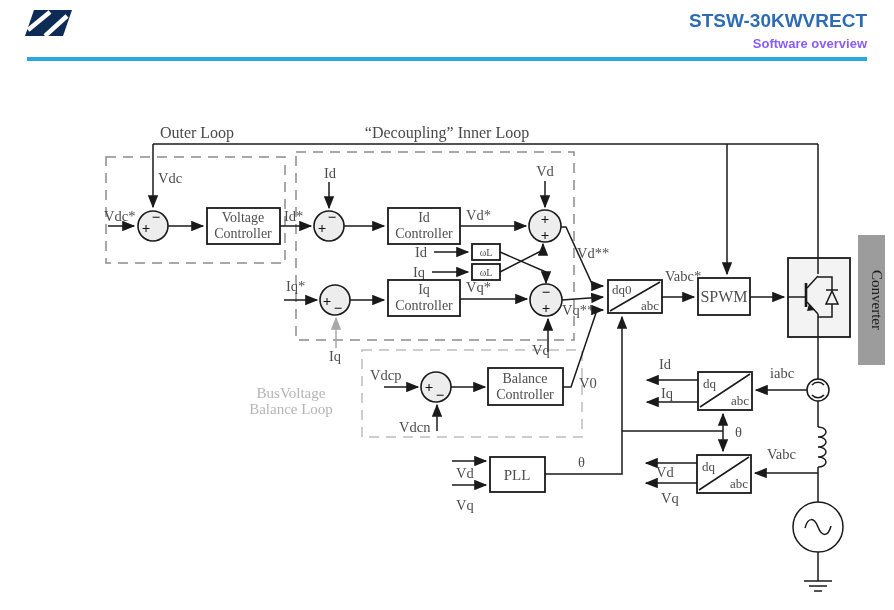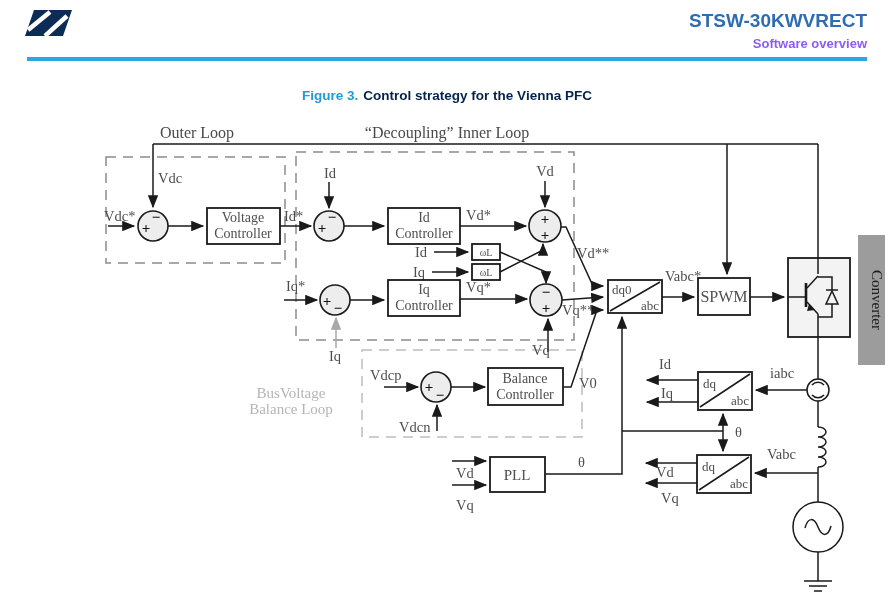--- a/index.html
+++ b/index.html
@@ -37,23 +37,20 @@
   <svg id="logo" width="48" height="28" viewBox="0 0 48 28">
     <path d="M9,1 L47,1 L38,27 L0,27 Z" fill="#0c2c55"></path>
     <line x1="3" y1="21" x2="25" y2="3" stroke="#ffffff" stroke-width="4.5"></line>
     <line x1="20" y1="27" x2="42" y2="7" stroke="#ffffff" stroke-width="4.5"></line>
   </svg>
 
   <div id="doc-title">STSW-30KWVRECT</div>
   <div id="doc-subtitle">Software overview</div>
   <div id="rule"></div>
 
-  <div id="caption">
-    <span class="fig">Figure 3.</span><span>Control strategy for the Vienna PFC</span>
-  </div>
 
   <svg id="diagram" width="894" height="500" viewBox="0 110 894 500">
     <defs>
       <marker id="ah" viewBox="0 0 10 8" refX="9" refY="4" markerWidth="9" markerHeight="7" orient="auto-start-reverse">
         <path d="M0,0 L10,4 L0,8 z" fill="#1a1a1a"></path>
       </marker>
       <marker id="ahg" viewBox="0 0 10 8" refX="9" refY="4" markerWidth="9" markerHeight="7" orient="auto-start-reverse">
         <path d="M0,0 L10,4 L0,8 z" fill="#a8a8a8"></path>
       </marker>
     </defs>

